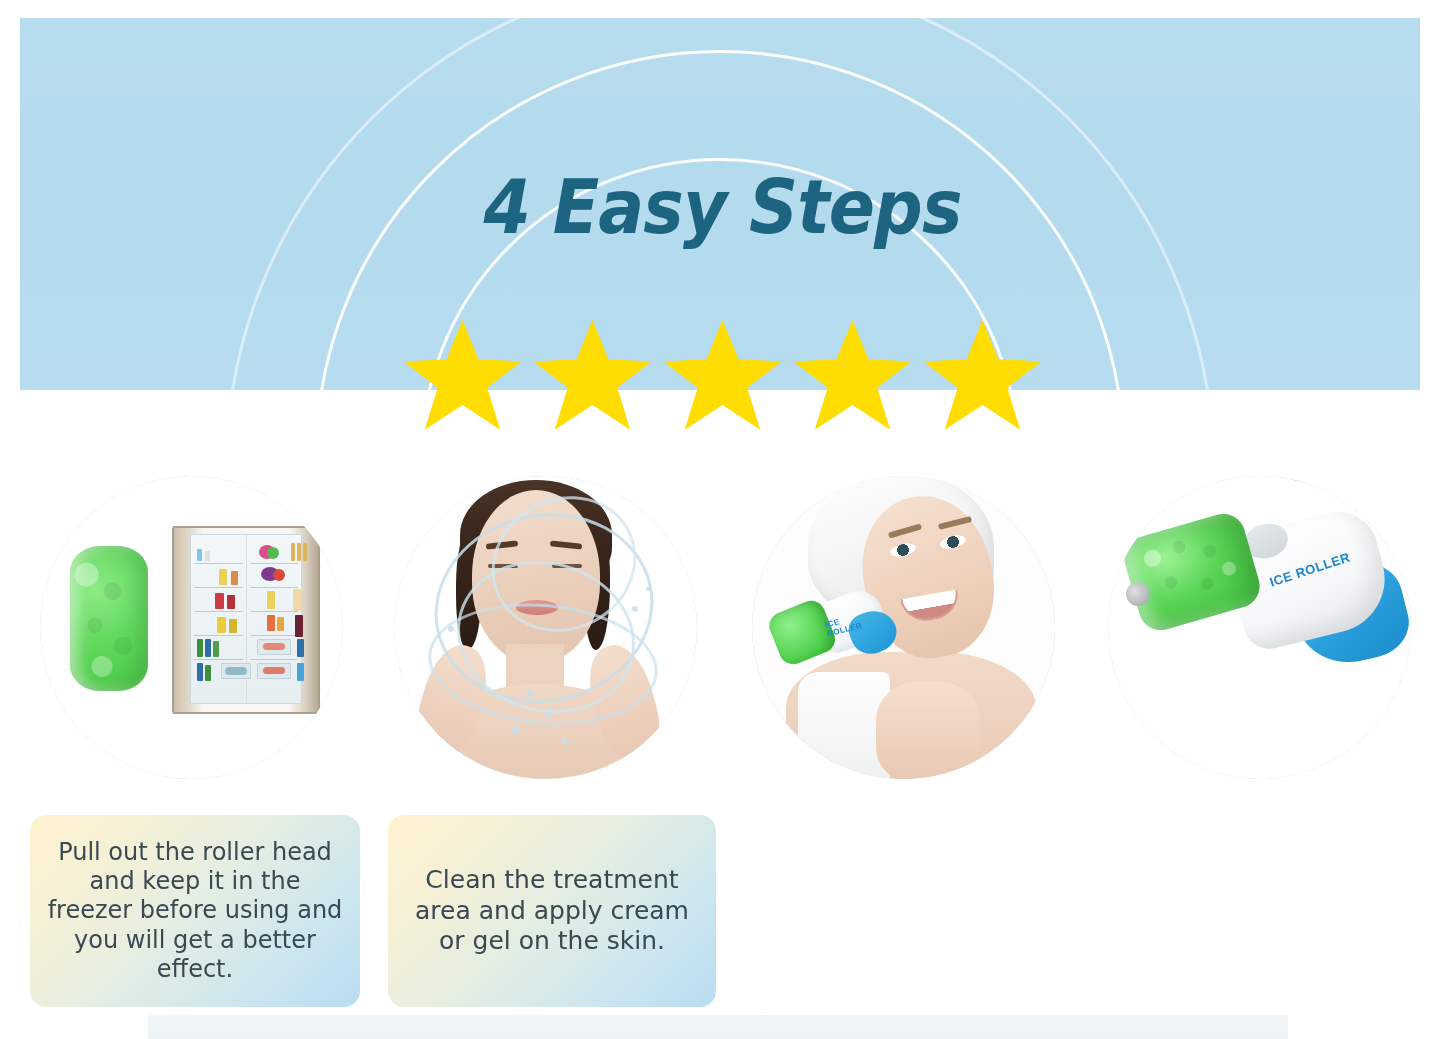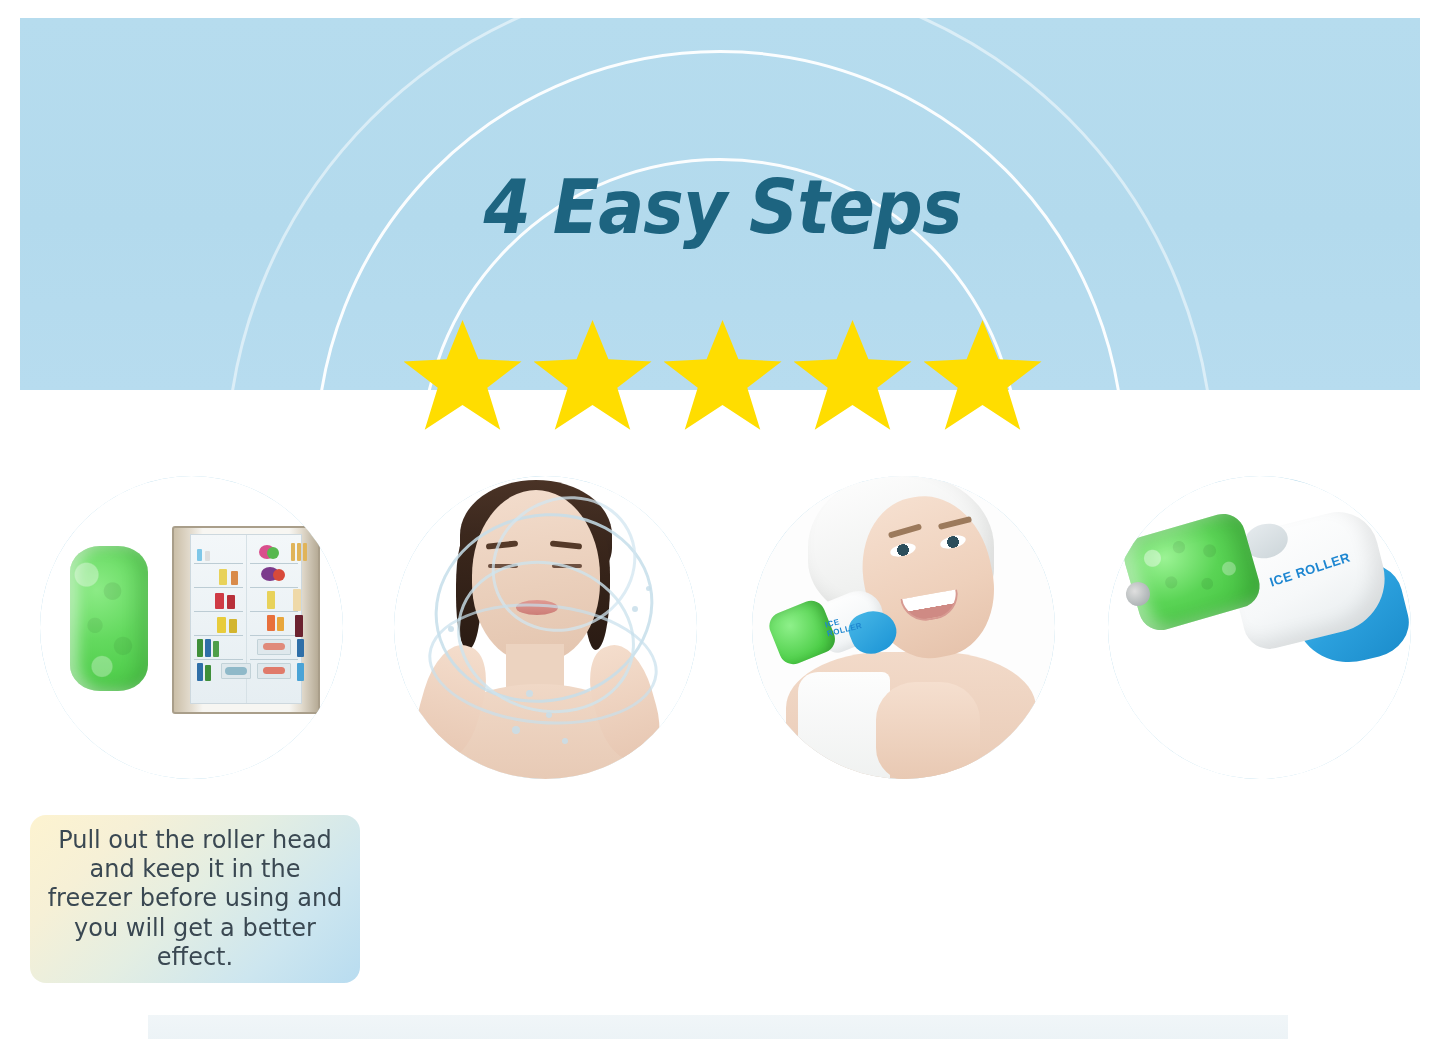--- a/index.html
+++ b/index.html
@@ -245,21 +245,21 @@
   .p4-text{
     position:absolute; left:160px; top:86px;
     font-size:13px; font-weight:bold; letter-spacing:.5px;
     color:#1d86d1; transform:rotate(-18deg);
     font-family:"Liberation Sans", sans-serif;
   }
 
   
   .caption-row{ position:absolute; left:0; top:815px; width:1445px; height:192px; }
   .caption{
-    position:absolute; top:0; height:168px;
+    position:absolute; top:0; height:192px;
     border-radius:16px;
     background:linear-gradient(135deg,#fdf3d0 0%, #f6f0d6 22%, #e4eee2 48%, #cde6ef 76%, #b8dcf0 100%);
     display:flex; align-items:center; justify-content:center;
     padding:6px 14px;
   }
   .caption-1{ left:30px; width:330px; }
   .caption-2{ left:388px; width:328px; }
   .caption-3{ left:745px; width:330px; }
   .caption-4{ left:1100px; width:330px; }
   .caption p{
@@ -423,15 +423,18 @@
         <div class="p4-text">ICE ROLLER</div>
       </div>
     </div>
   </div>
 </div>
 
 <div class="caption-row">
   <div class="caption caption-1">
     <p>Pull out the roller head and keep it in the freezer before using and you will get a better effect.</p>
   </div>
+  <div class="caption caption-2">
+    <p>Clean the treatment area and apply cream or gel on the skin.</p>
+  </div>
 </div>
 
 <div class="footer-strip"></div>
 
 </body></html>

